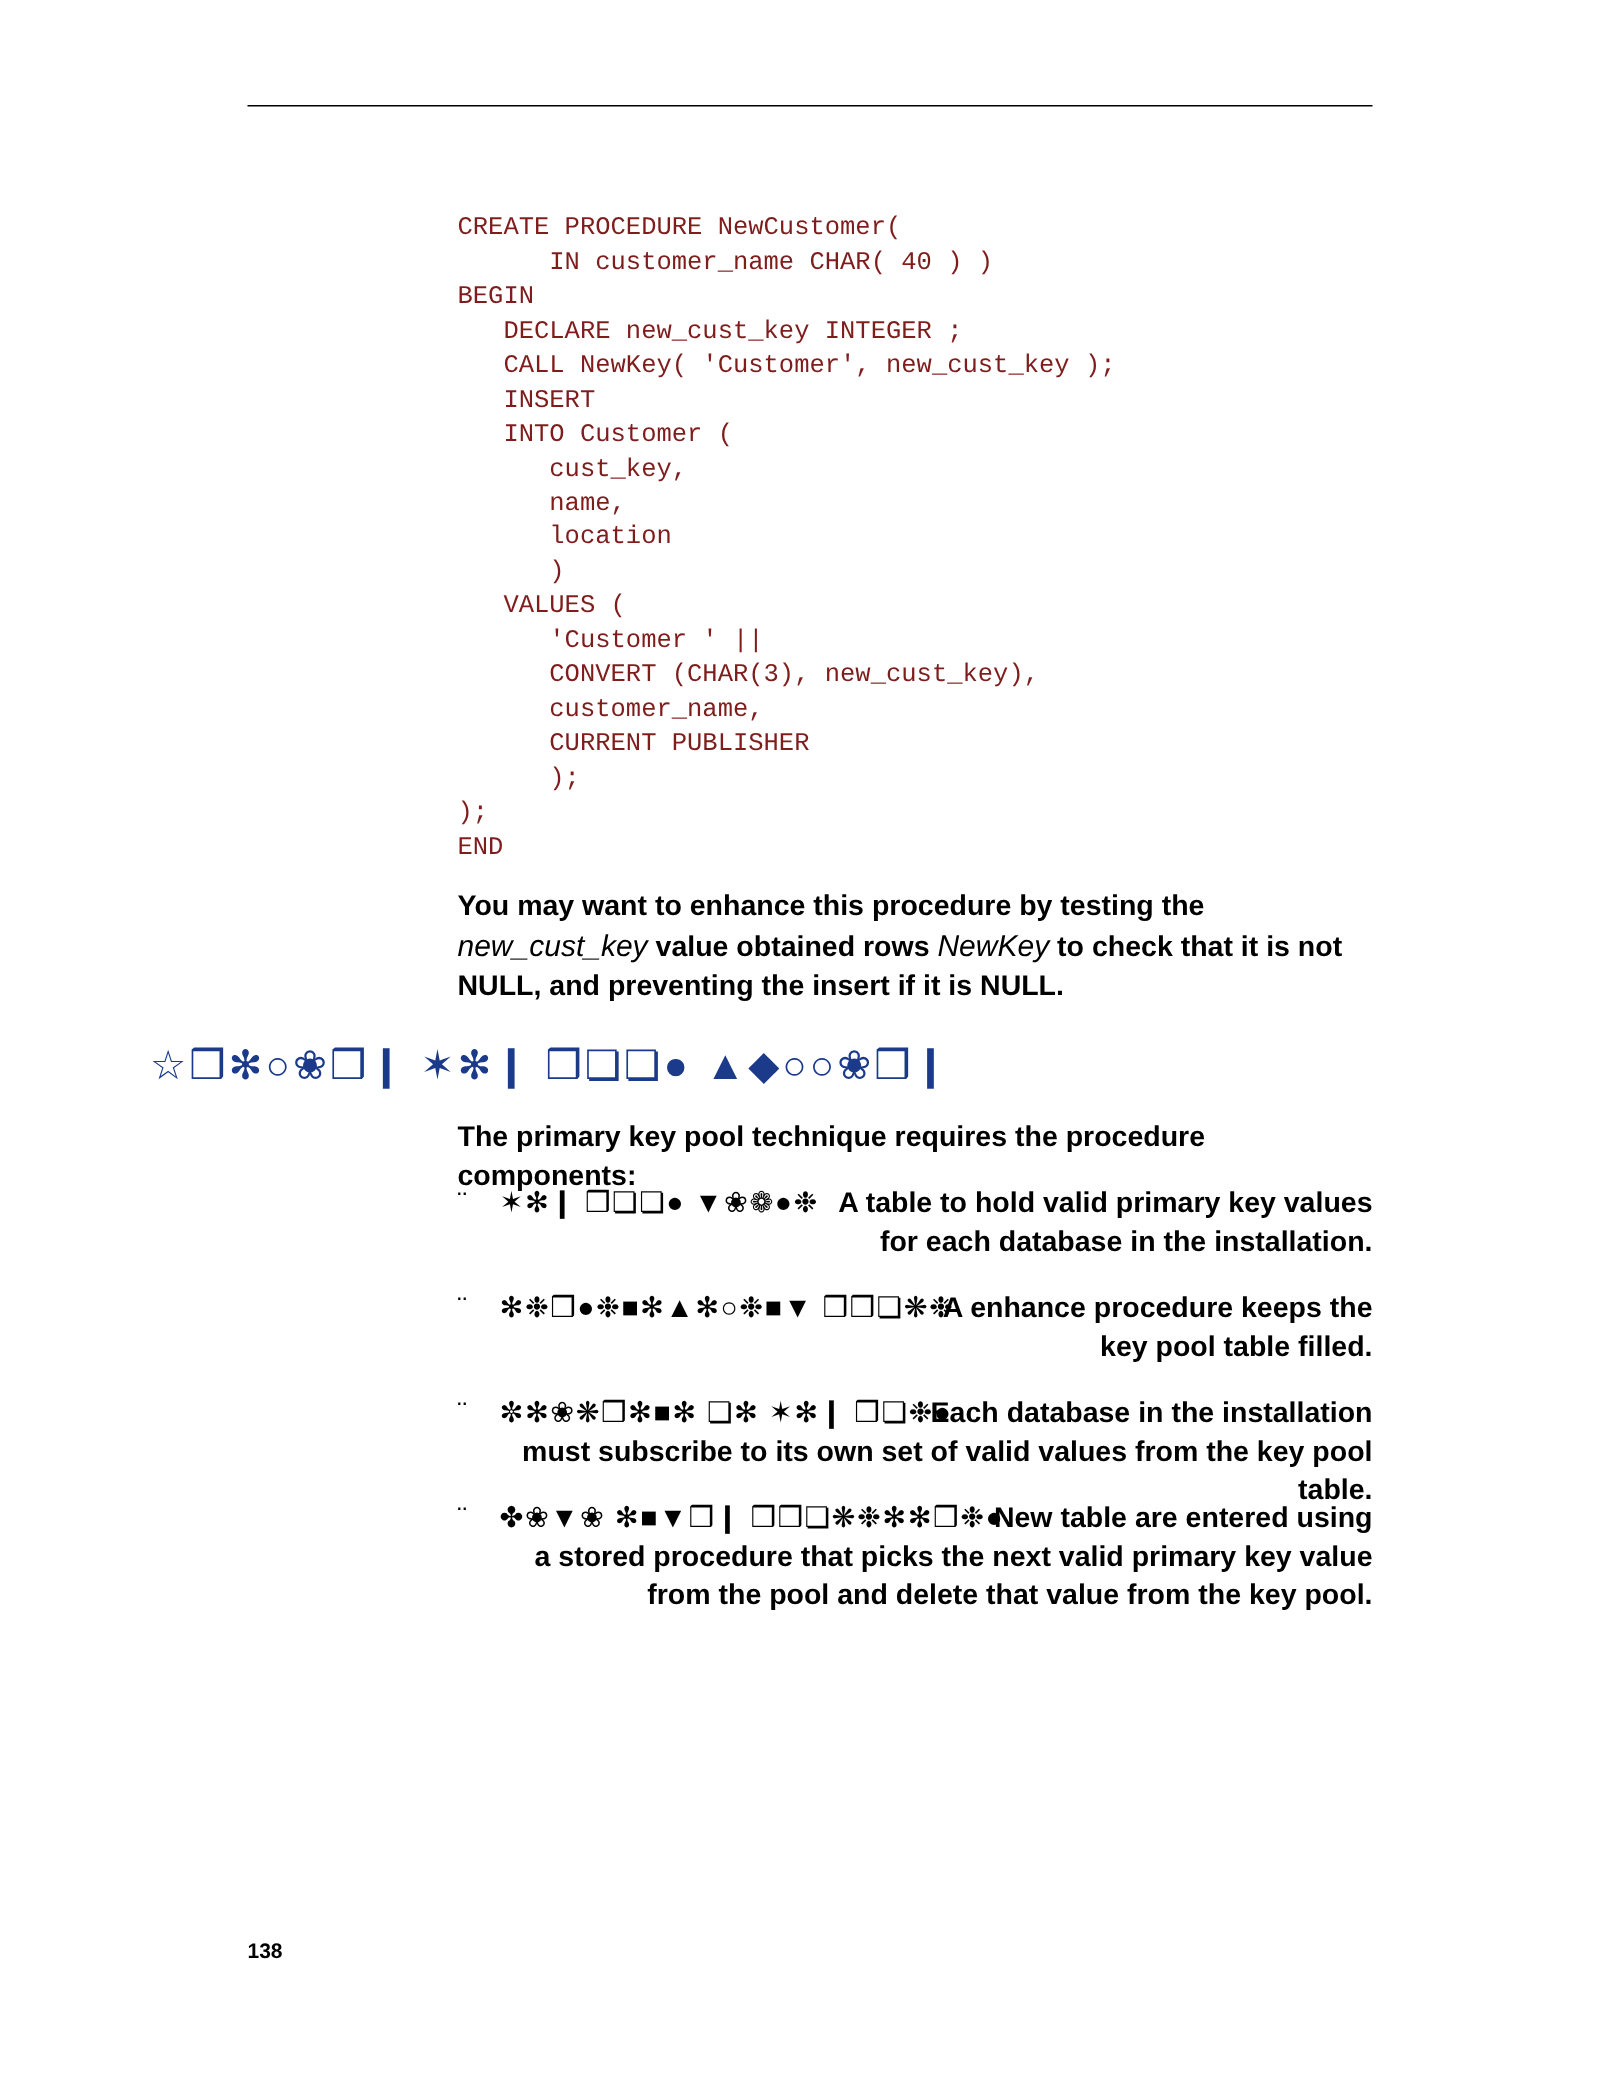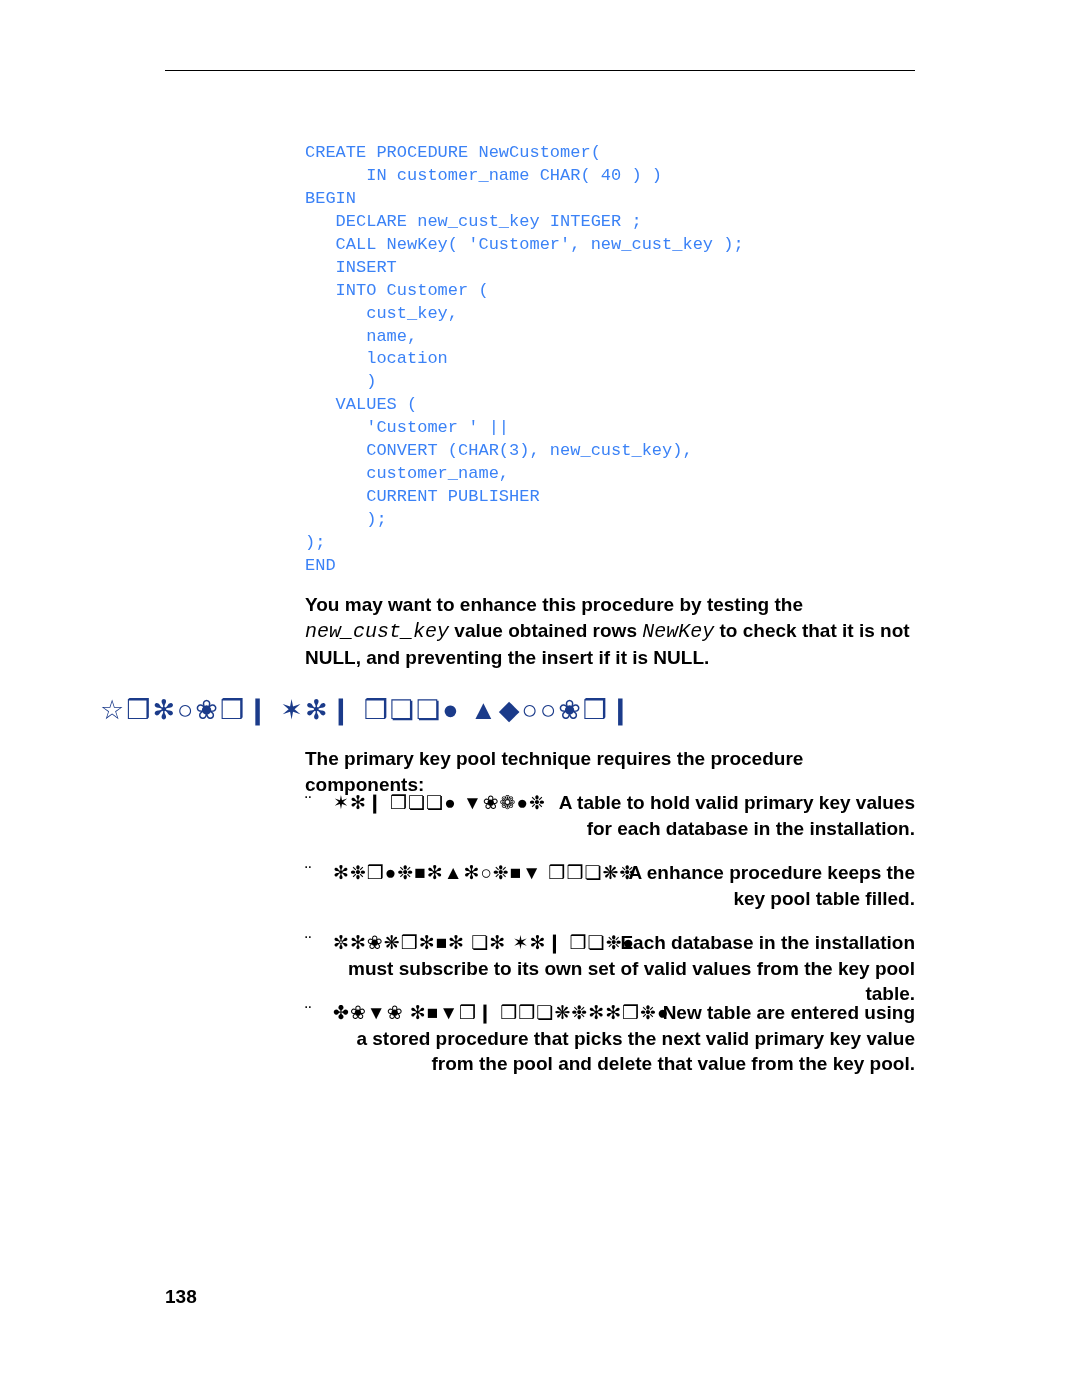--- a/index.html
+++ b/index.html
@@ -21,38 +21,38 @@
       right: 165px;
       border-top: 1px solid #000;
     }
     .code-block {
       position: absolute;
       top: 142px;
       left: 305px;
       font-family: "Courier New", Courier, monospace;
       font-size: 17px;
       line-height: 1.35;
-      color: #3b82f6;
+      color: #7f1d1d;
       white-space: pre;
     }
     .body-para {
       position: absolute;
       left: 305px;
       right: 165px;
       font-family: Arial, Helvetica, sans-serif;
       font-size: 19px;
       font-weight: bold;
       line-height: 1.35;
       color: #000000;
     }
     .p1 { top: 592px; }
     .italic {
       font-style: italic;
       font-weight: normal;
-      font-family: Liberation Mono, monospace;
+      font-family: Liberation Sans, sans-serif;
       font-size: 20px;
     }
     .section-heading {
       position: absolute;
       top: 694px;
       left: 100px;
       font-family: Arial, Helvetica, sans-serif;
       font-size: 27px;
       color: #1b3b8a;
       letter-spacing: 2px;
@@ -88,21 +88,21 @@
     }
     .b1 { top: 790px; }
     .b2 { top: 860px; }
     .b3 { top: 930px; }
     .b4 { top: 1000px; }
     .page-number {
       position: absolute;
       bottom: 80px;
       left: 165px;
       font-family: Arial, Helvetica, sans-serif;
-      font-size: 19px;
+      font-size: 14px;
       font-weight: bold;
     }
   </style>
 </head>
 <body>
 
 <div class="top-rule"></div>
 
 <pre class="code-block">CREATE PROCEDURE NewCustomer(
       IN customer_name CHAR( 40 ) )

